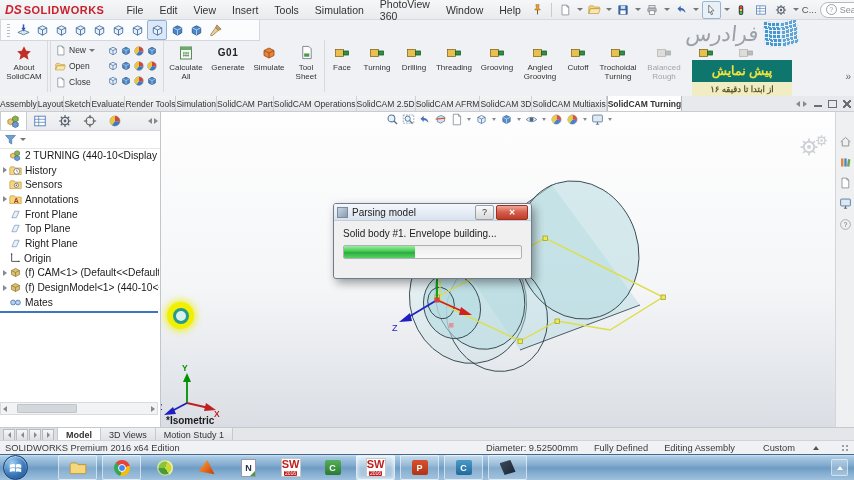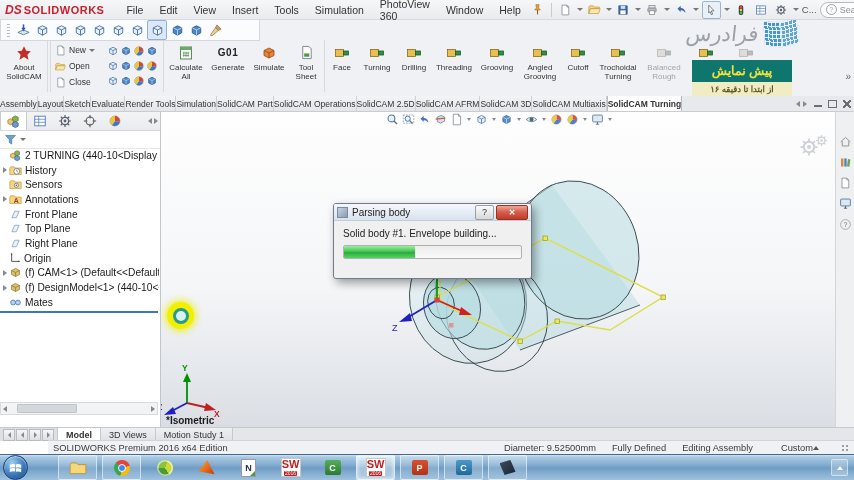--- a/index.html
+++ b/index.html
@@ -124,24 +124,24 @@
   .mtabs{position:absolute;left:0;right:0;bottom:39px;height:13px;background:#e4e6ea;border-top:1px solid #c6c9ce;
          display:flex;align-items:stretch;font-size:9px;color:#333;z-index:2;}
   .mnav{display:flex;align-items:center;gap:1px;padding:0 3px;background:#dcdfe3;border-right:1px solid #c6c9ce;}
   .mnb{width:10px;height:10px;background:linear-gradient(#f6f6f8,#dedfe3);border:1px solid #b8bcc2;
        display:flex;align-items:center;justify-content:center;}
   .mtab{padding:0 8px;display:flex;align-items:center;border-right:1px solid #c6c9ce;background:linear-gradient(#eff0f2,#dfe1e5);}
   .mtab.act{background:#fff;font-weight:bold;}
 
   
   .sbar{position:absolute;left:0;right:0;bottom:25px;height:14px;background:#f0f1f4;border-top:1px solid #d0d3d7;
-        display:flex;align-items:center;font-size:9.3px;color:#3a3a3a;padding:0 5px;z-index:2;margin-left:48px;}
+        display:flex;align-items:center;font-size:9.3px;color:#3a3a3a;padding:0 5px;z-index:2;}
   .sspacer{flex:1;}
   .sitem{margin-left:16px;}
-  .sconfig{margin-left:20px;display:flex;align-items:center;gap:0;padding:0 8px;}
+  .sconfig{margin-left:20px;display:flex;align-items:center;gap:18px;padding:0 8px;}
   .upcar{width:0;height:0;border-left:3.5px solid transparent;border-right:3.5px solid transparent;border-bottom:4px solid #555;}
   .sgrip{width:8px;height:8px;margin-left:14px;background:
      radial-gradient(circle at 2px 2px,#9aa0a8 1px,transparent 1.2px),
      radial-gradient(circle at 6px 2px,#9aa0a8 1px,transparent 1.2px),
      radial-gradient(circle at 2px 6px,#9aa0a8 1px,transparent 1.2px),
      radial-gradient(circle at 6px 6px,#9aa0a8 1px,transparent 1.2px);}
 
   
   .tbar{position:absolute;left:0;right:0;bottom:0;height:25px;border-top:1px solid #44688e;display:flex;align-items:center;
         background:linear-gradient(180deg,#cfe3f2 0%,#a9c9e2 8%,#7fa9cd 42%,#6d9cc4 52%,#82abce 70%,#9fc2de 100%);z-index:6;}
@@ -980,21 +980,21 @@
         </svg>
       <svg class="ic" width="13" height="13">
           <use href="#s-qmark"></use>
         </svg>
     </div>
   </div>
 
   <div class="dlg">
     <div class="dlgtitle">
       <div class="dlgico"></div>
-      <span>Parsing body</span>
+      <span>Parsing model</span>
       <div class="dlgbtns">
         <div class="dhelp">?</div>
         <div class="dclose">✕</div>
       </div>
     </div>
     <div class="dlgmsg">Solid body #1. Envelope building...</div>
     <div class="ptrack">
       <div class="pfill" style="width: 40%;"></div>
     </div>
   </div>

